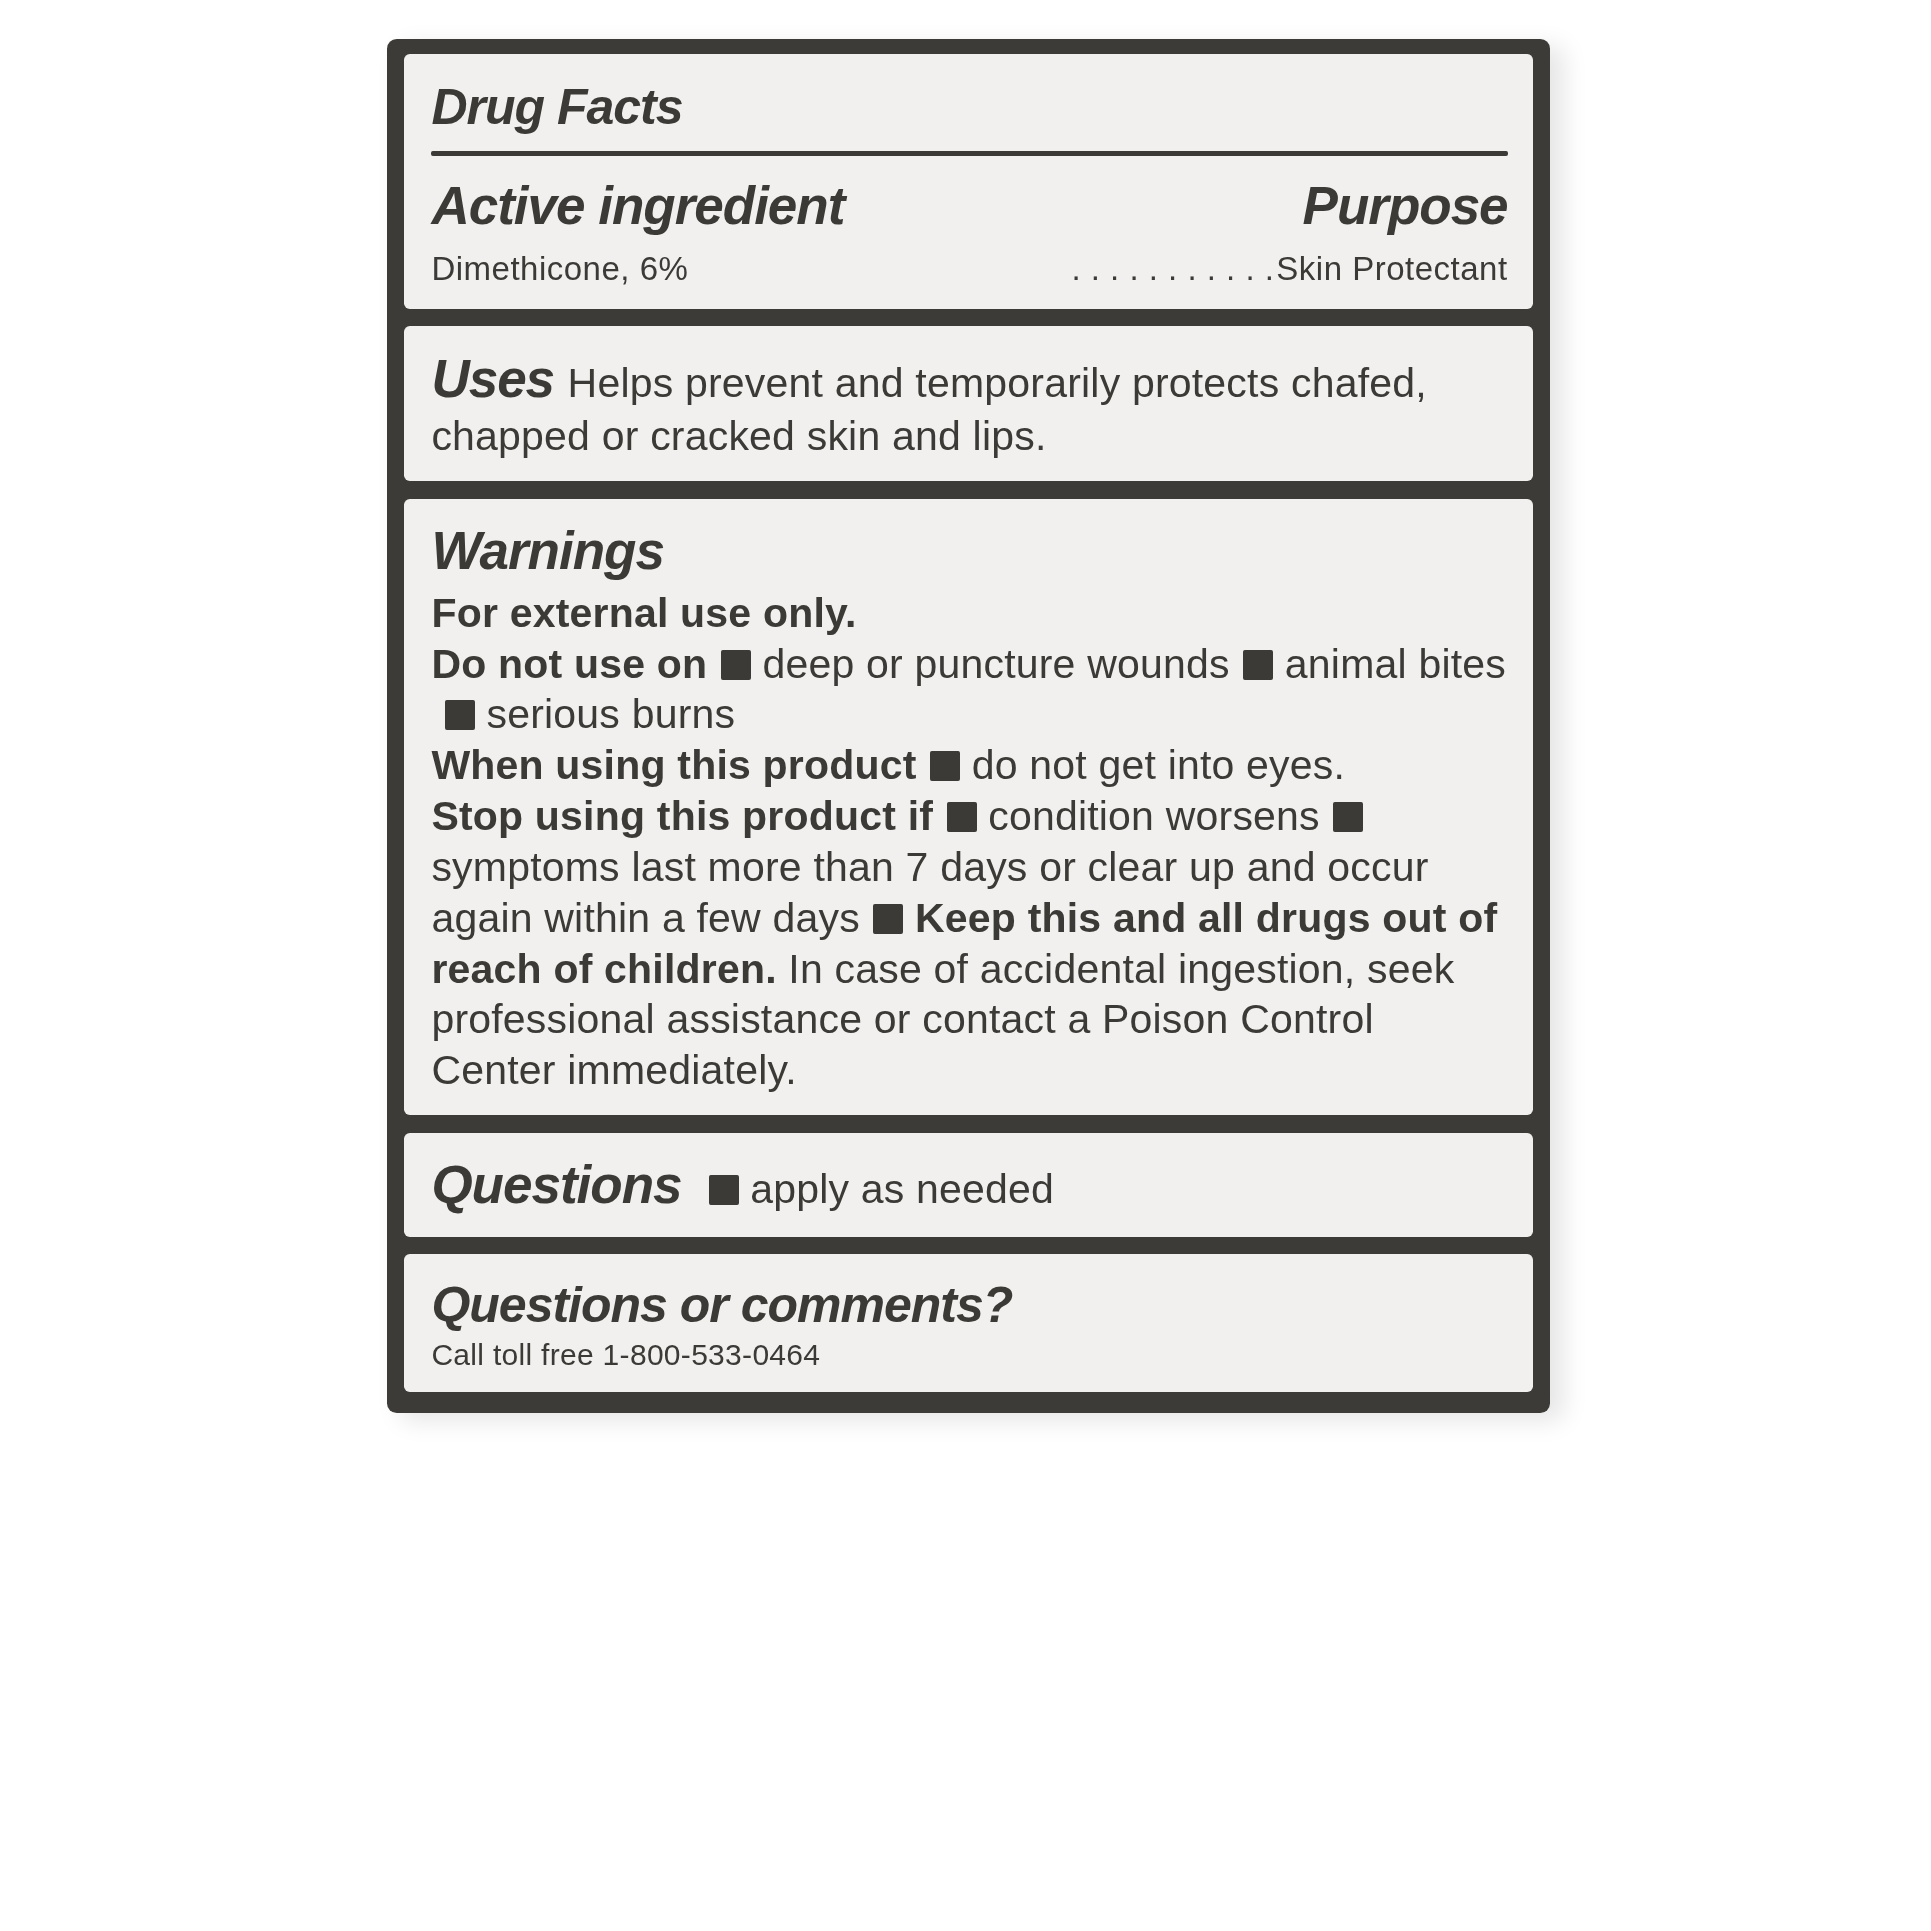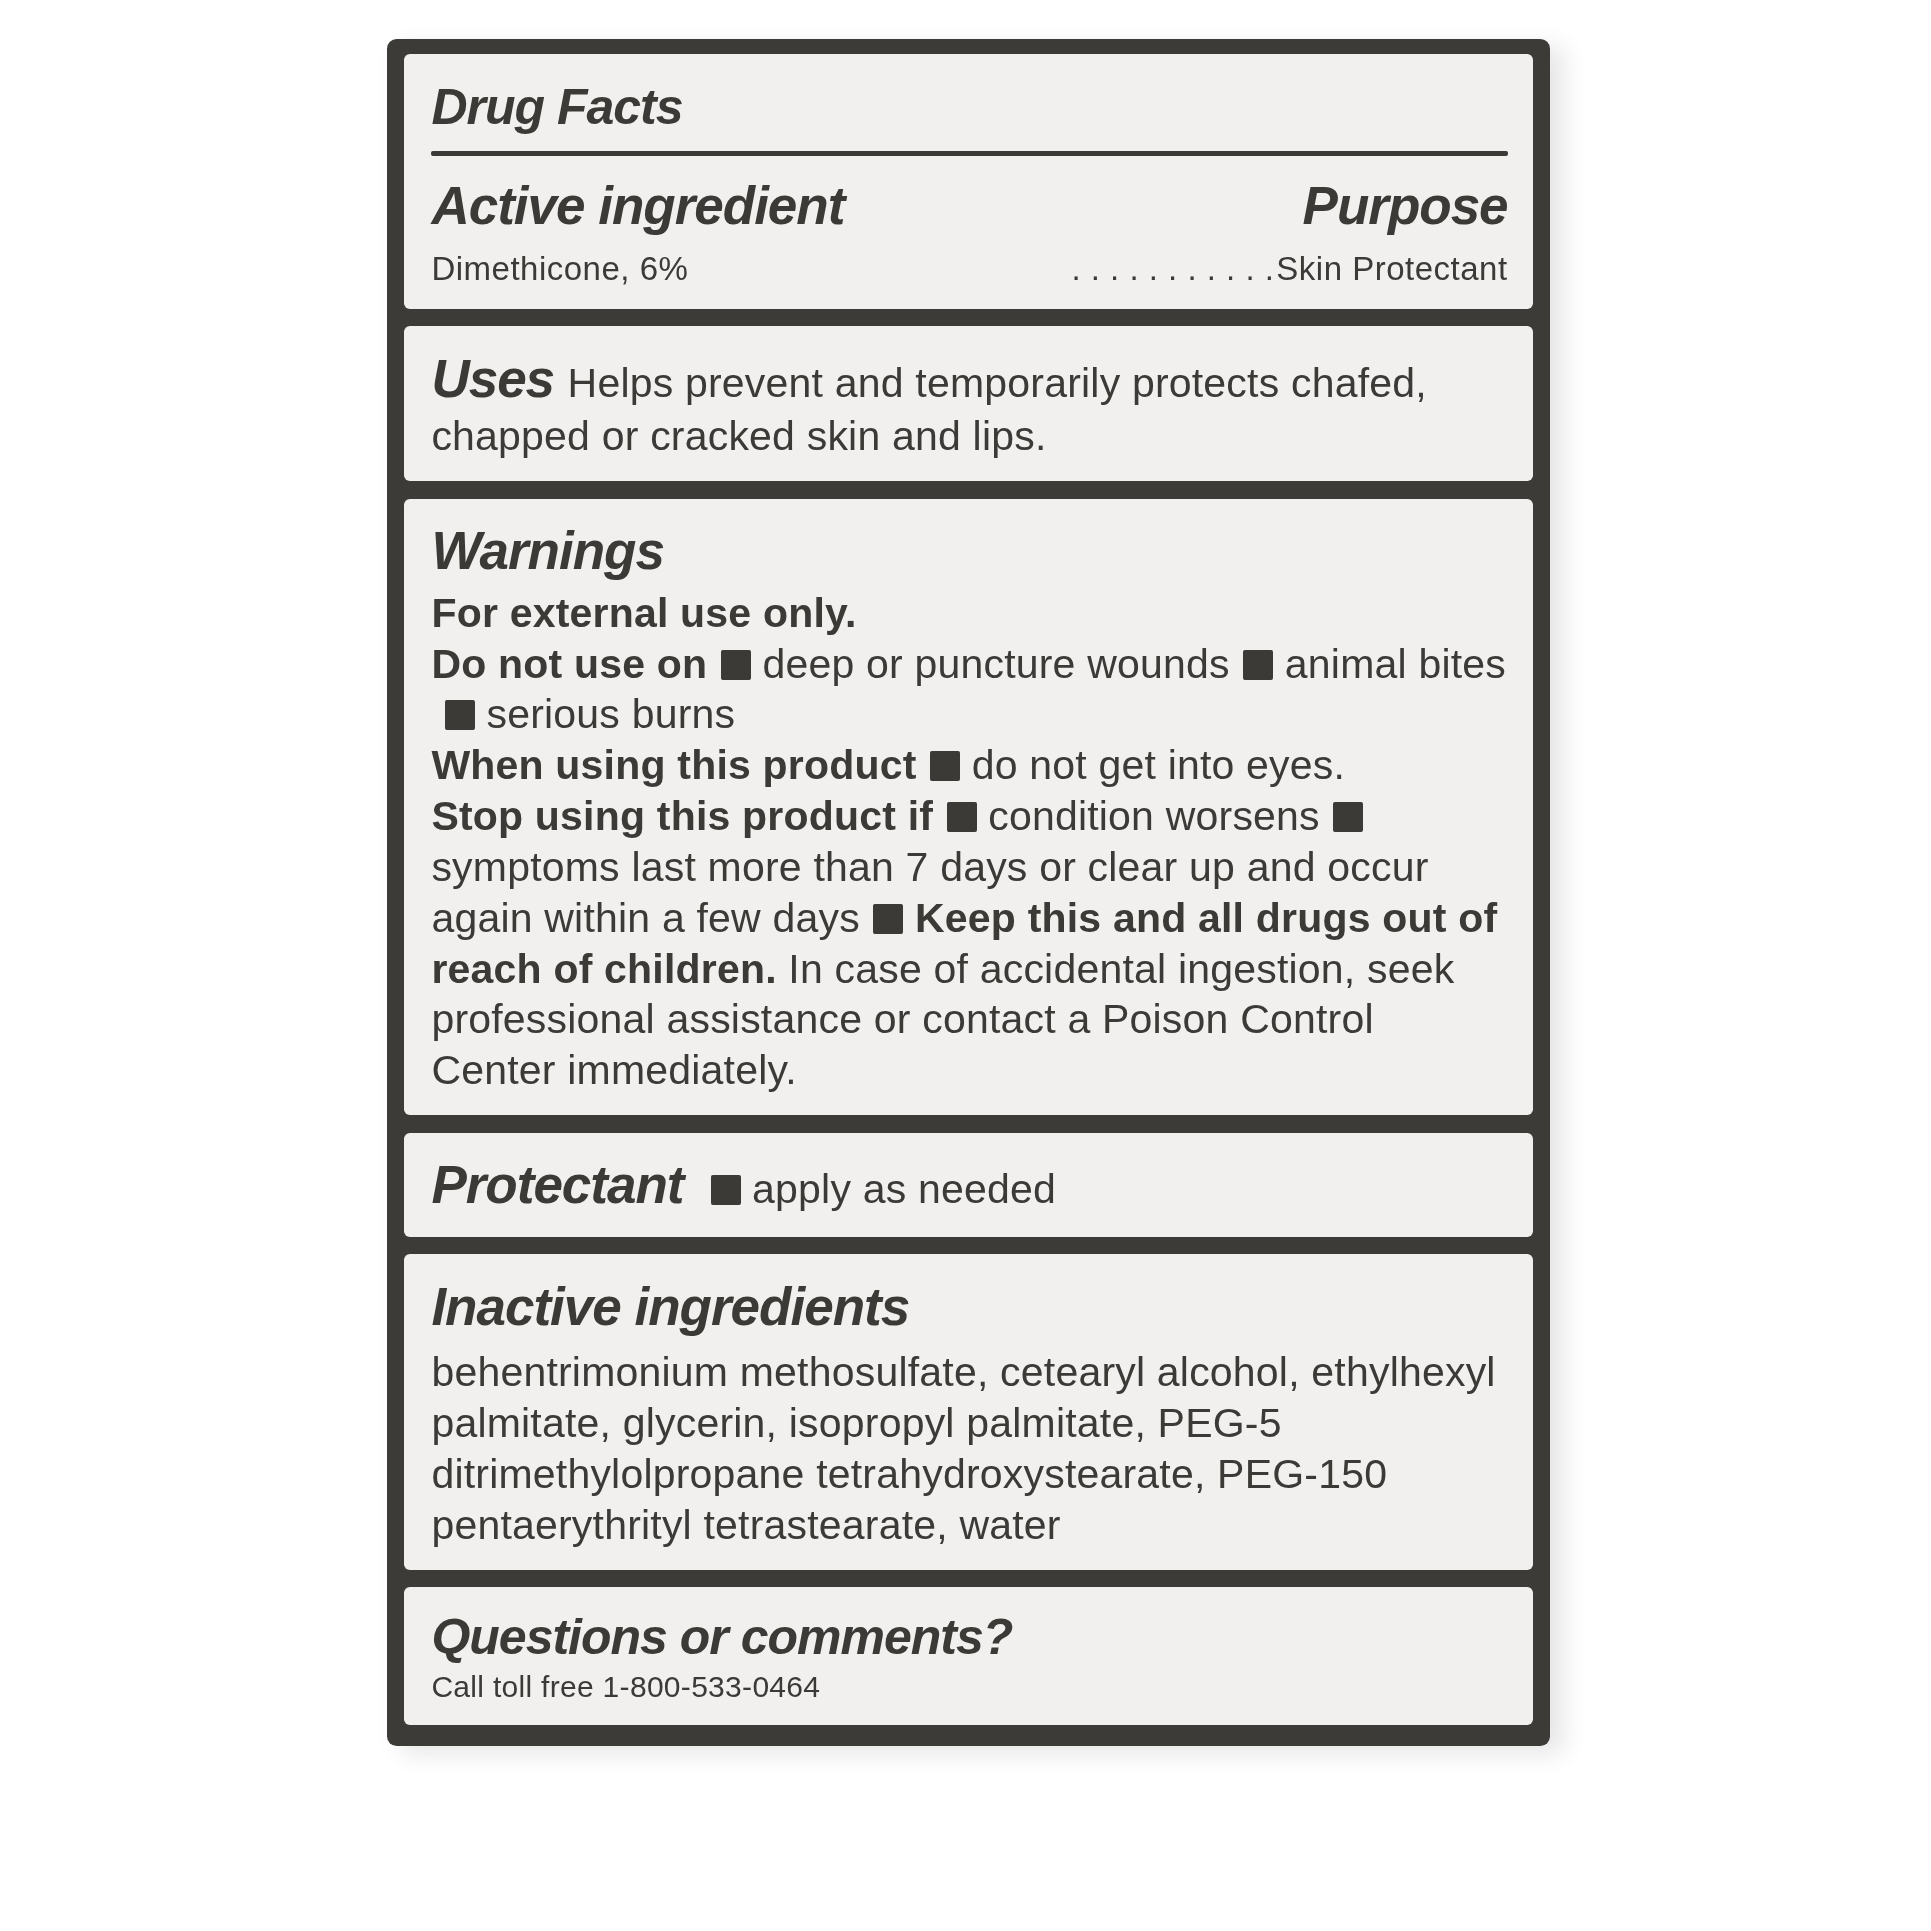--- a/index.html
+++ b/index.html
@@ -131,27 +131,23 @@
 
     <section class="panel body">
       <h2 class="sec-head warn-head">Warnings</h2>
       <p><span class="b">For external use only.</span></p>
       <p><span class="b">Do not use on</span><span class="sq"></span><span>deep or puncture wounds</span><span class="sq"></span><span>animal bites</span><span class="sq"></span><span>serious burns</span></p>
       <p><span class="b">When using this product</span><span class="sq"></span><span>do not get into eyes.</span></p>
       <p><span class="b">Stop using this product if</span><span class="sq"></span><span>condition worsens</span><span class="sq"></span><span>symptoms last more than 7 days or clear up and occur again within a few days</span><span class="sq"></span><span class="b">Keep this and all drugs out of reach of children.</span> <span>In case of accidental ingestion, seek professional assistance or contact a Poison Control Center immediately.</span></p>
     </section>
 
     <section class="panel body">
-      <p class="directions-line"><span class="runhead">Protectant</span><span class="sq"></span><span>apply as needed</span></p>
+      <p class="directions-line"><span class="runhead">Questions</span><span class="sq"></span><span>apply as needed</span></p>
     </section>
 
-    <section class="panel body">
-      <h2 class="sec-head block-head">Inactive ingredients</h2>
-      <p>behentrimonium methosulfate, cetearyl alcohol, ethylhexyl palmitate, glycerin, isopropyl palmitate, PEG-5 ditrimethylol­propane tetrahydroxystearate, PEG-150 pentaerythrityl tetrastearate, water</p>
-    </section>
 
     <section class="panel body">
       <h2 class="sec-head q-head">Questions or comments?</h2>
       <p class="call-line">Call toll free 1-800-533-0464</p>
     </section>
 
   </div>
 </div>
 
 

